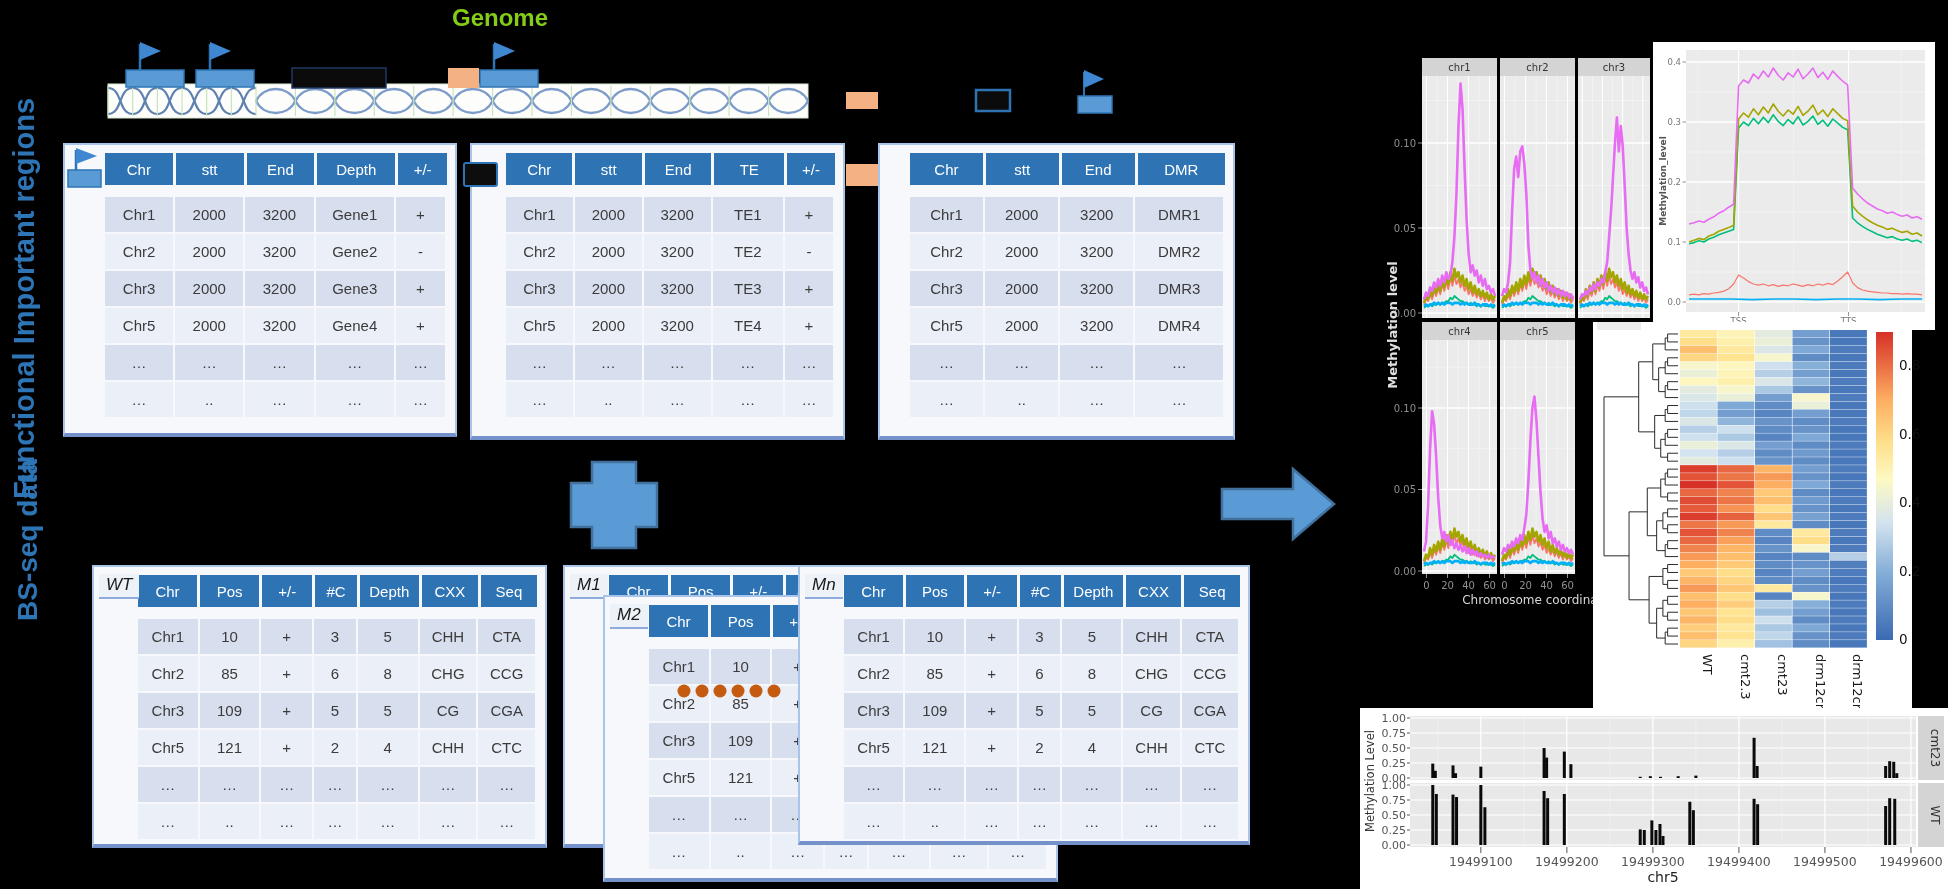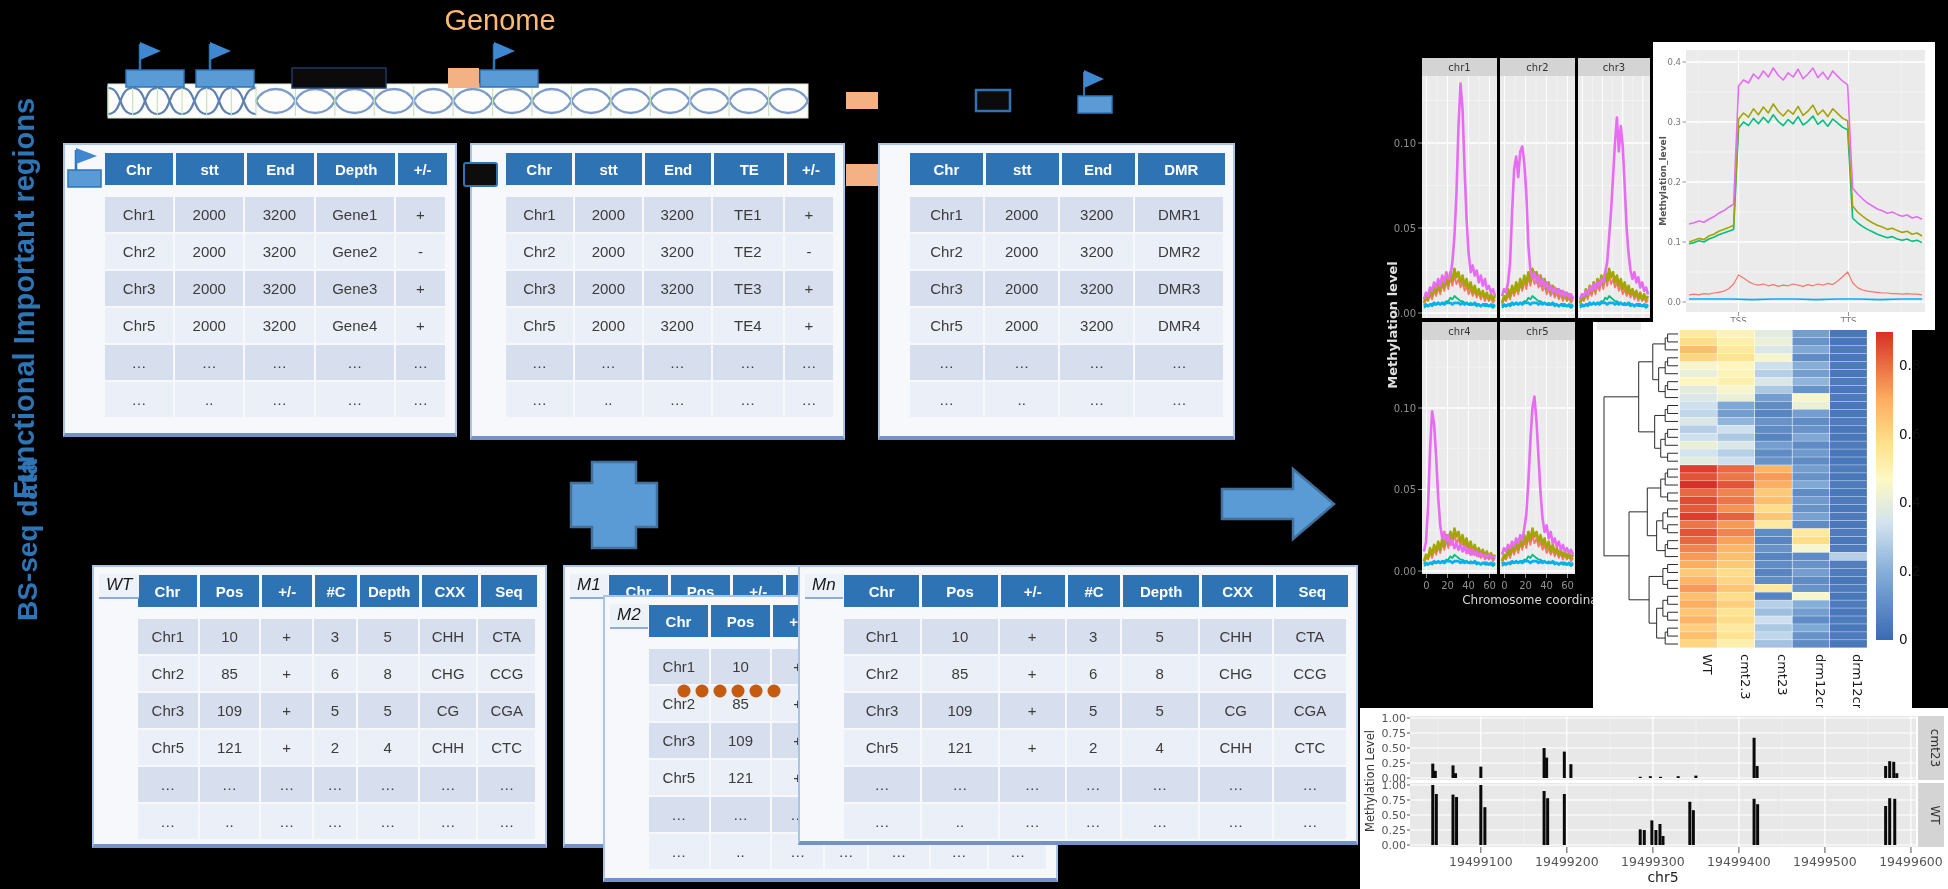--- a/index.html
+++ b/index.html
@@ -4,31 +4,31 @@
 <style>
   html,body{margin:0;padding:0;background:#000;}
   #canvas{position:relative;width:1948px;height:889px;background:#000;overflow:hidden;
           font-family:"Liberation Sans",sans-serif;}
   .vlabel{position:absolute;color:#2E75B6;font-weight:bold;
           writing-mode:vertical-rl;transform:rotate(180deg);
           display:flex;align-items:center;justify-content:center;white-space:nowrap;}
   #lab-top{left:8px;top:88px;height:420px;font-size:29px;}
   #lab-bot{left:12px;top:438px;height:205px;font-size:28px;}
   #genome-title{position:absolute;left:420px;top:4px;width:160px;text-align:center;
-                font-size:29px;font-weight:normal;color:#fdba74;}
+                font-size:24px;font-weight:bold;color:#84cc16;}
   svg{position:absolute;}
   svg text{font-family:"DejaVu Sans",sans-serif;}
   .tbl{position:absolute;background:#F7F8FB;border:2px solid #A9C4E9;border-bottom:4px solid #7492C9;
        box-sizing:border-box;padding:8px 8px 8px 0;}
   .tbl-tab{position:absolute;left:5px;top:7px;font-style:italic;font-size:17px;color:#1a1a1a;
            padding:1px 7px 2px 7px;background:#EDF1F8;border-bottom:2px solid #8FAADC;}
   .thead,.tbody{display:grid;}
   .thead{gap:3px;}
   .tbody{gap:2px;margin-top:12px;}
-  .th{background:#2E74B5;color:#fff;font-weight:bold;font-size:15px;height:32px;
+  .th{background:#2E74B5;color:#fff;font-weight:normal;font-size:15px;height:32px;
       display:flex;align-items:center;justify-content:center;}
   .td{height:35px;display:flex;align-items:center;justify-content:center;font-size:15px;color:#3b3b3b;}
   .row-odd{background:#D7DFEF;} .row-even{background:#EBEFF7;}
 </style>
 </head>
 <body>
 
 <div id="canvas">
   <div class="vlabel" id="lab-top">Functional Important regions</div>
   <div class="vlabel" id="lab-bot">BS-seq data</div>
@@ -988,21 +988,21 @@
         <div class="td row-odd">…</div>
         <div class="td row-even">…</div>
         <div class="td row-even">..</div>
         <div class="td row-even">…</div>
         <div class="td row-even">…</div>
         <div class="td row-even">…</div>
         <div class="td row-even">…</div>
         <div class="td row-even">…</div>
       </div>
     </div>
-    <div class="tbl" style="left: 798px; top: 565px; width: 560px; height: 280px; z-index: 3;">
+    <div class="tbl" style="left: 798px; top: 565px; width: 452px; height: 280px; z-index: 3;">
       <div class="tbl-tab">Mn</div>
       <div class="thead" style="grid-template-columns: 1fr 1fr 0.85fr 0.7fr 1fr 0.95fr 0.95fr; margin-left: 44px;">
         <div class="th">Chr</div>
         <div class="th">Pos</div>
         <div class="th">+/-</div>
         <div class="th">#C</div>
         <div class="th">Depth</div>
         <div class="th">CXX</div>
         <div class="th">Seq</div>
       </div>

